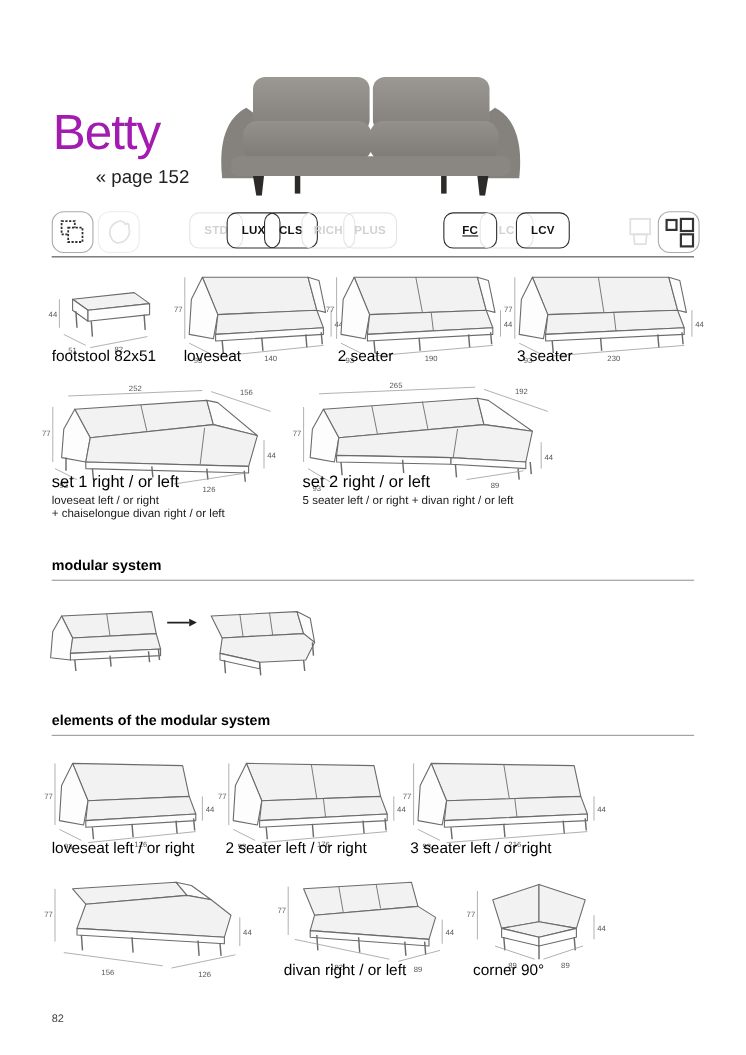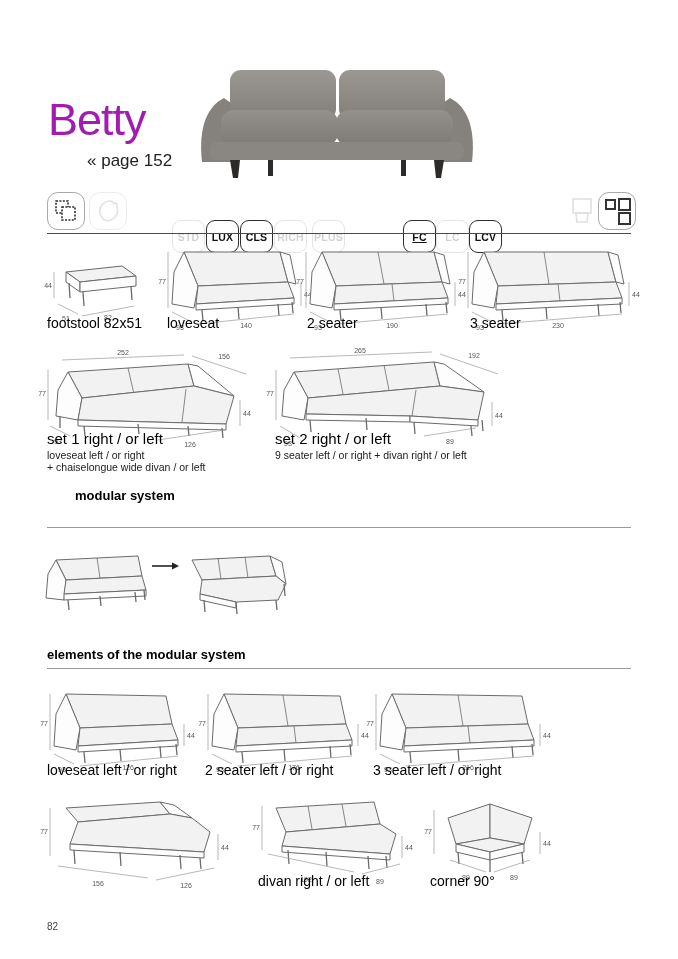--- a/index.html
+++ b/index.html
@@ -4,22 +4,22 @@
 <style>
   html,body{margin:0;padding:0;background:#fff;}
   .page{position:relative;width:678px;height:959px;background:#fff;overflow:hidden;
         font-family:"Liberation Sans","DejaVu Sans",sans-serif;color:#111;}
   .abs{position:absolute;}
   .title{font-size:45px;font-weight:400;letter-spacing:-1px;color:#a21caf;}
   .pageref{font-size:17px;color:#222;}
   .matbox{width:38px;height:38px;border-radius:11px;display:flex;align-items:center;justify-content:center;box-sizing:border-box;}
   .matbox.on{border:1.5px solid #aaa;}
   .matbox.off{border:1.5px solid #ececec;}
-  .badge{width:33px;height:33px;border-radius:9px;display:flex;align-items:center;justify-content:center;
-         font-size:10.5px;font-weight:bold;box-sizing:border-box;letter-spacing:.2px;margin-top:27px;}
+  .badge{width:49px;height:33px;border-radius:9px;display:flex;align-items:center;justify-content:center;
+         font-size:10.5px;font-weight:bold;box-sizing:border-box;letter-spacing:.2px;}
   .badge.on{border:1.7px solid #2e2e2e;color:#111;}
   .badge.off{border:1.5px solid #e4e4e4;color:#d2d2d2;}
   .rule{height:0;border-top:1.6px solid #4a4a4a;}
   .rule2{height:0;border-top:1px solid #9a9a9a;}
   .lbl{font-size:14px;color:#000;}
   .sub{font-size:10.5px;color:#1a1a1a;}
   .sect{font-size:13px;font-weight:bold;color:#000;}
   .foot{font-size:10px;color:#444;}
   svg .sk{fill:#fdfdfd;stroke:#6b6b6b;stroke-width:1;stroke-linejoin:round;}
   svg .cu{fill:#f2f2f2;stroke:#6b6b6b;stroke-width:1;stroke-linejoin:round;}
@@ -202,21 +202,21 @@
     <line class="leg" x1="22" y1="68" x2="22" y2="80"></line>
     <line class="dl" x1="12" y1="78" x2="32" y2="88"></line>
     <text class="dim" x="20" y="96" text-anchor="middle">93</text>
     <line class="dl" x1="120" y1="92" x2="186" y2="82"></line>
     <text class="dim" x="152" y="99" text-anchor="middle">126</text>
     <line class="dl" x1="202" y1="52" x2="202" y2="78"></line>
     <text class="dim" x="205" y="68">44</text>
   </svg>
   <div class="abs lbl" style="left:47px;top:430px;font-size:15px;">set 1 right / or left</div>
   <div class="abs sub" style="left:47px;top:449px;">loveseat left / or right</div>
-  <div class="abs sub" style="left:47px;top:461px;">+ chaiselongue wide divan / or left</div>
+  <div class="abs sub" style="left:47px;top:461px;">+ chaiselongue divan right / or left</div>
 
   <svg class="abs" style="left:266px;top:346px;" width="240" height="110" viewBox="0 0 240 110">
     <line class="dl" x1="24" y1="12" x2="166" y2="6"></line>
     <text class="dim" x="94" y="7" text-anchor="middle">265</text>
     <line class="dl" x1="174" y1="8" x2="232" y2="28"></line>
     <text class="dim" x="208" y="12" text-anchor="middle">192</text>
     <line class="dl" x1="10" y1="24" x2="10" y2="74"></line>
     <text class="dim" x="8" y="50" text-anchor="end">77</text>
     <path class="cu" d="M28 26 L168 16 L174 40 L42 52 Z"></path>
     <line class="ln" x1="72" y1="23" x2="77" y2="48"></line>
@@ -233,23 +233,23 @@
     <line class="leg" x1="205" y1="80" x2="206" y2="90"></line>
     <line class="leg" x1="216" y1="74" x2="217" y2="85"></line>
     <line class="dl" x1="14" y1="80" x2="34" y2="92"></line>
     <text class="dim" x="22" y="100" text-anchor="middle">93</text>
     <line class="dl" x1="158" y1="90" x2="210" y2="82"></line>
     <text class="dim" x="184" y="98" text-anchor="middle">89</text>
     <line class="dl" x1="226" y1="56" x2="226" y2="80"></line>
     <text class="dim" x="229" y="72">44</text>
   </svg>
   <div class="abs lbl" style="left:275px;top:430px;font-size:15px;">set 2 right / or left</div>
-  <div class="abs sub" style="left:275px;top:449px;">9 seater left / or right + divan right / or left</div>
-
-  <div class="abs sect" style="left:47px;top:488px;margin-left:28px;">modular system</div>
+  <div class="abs sub" style="left:275px;top:449px;">5 seater left / or right + divan right / or left</div>
+
+  <div class="abs sect" style="left:47px;top:506px;">modular system</div>
   <div class="abs rule2" style="left:47px;top:527px;width:584px;"></div>
 
   <svg class="abs" style="left:40px;top:540px;" width="250" height="88" viewBox="0 0 250 88">
     <path class="cu" d="M16 20 L98 16 L102 36 L26 40 Z"></path>
     <line class="ln" x1="57" y1="18" x2="60" y2="38"></line>
     <path class="sk" d="M16 20 L8 34 L6 58 L24 60 L26 40 Z"></path>
     <path class="cu" d="M26 40 L102 36 L106 50 L24 54 Z"></path>
     <path class="sk" d="M24 54 L106 50 L106 56 L24 60 Z"></path>
     <line class="leg" x1="28" y1="60" x2="29" y2="70"></line>
     <line class="leg" x1="60" y1="56" x2="61" y2="66"></line>

